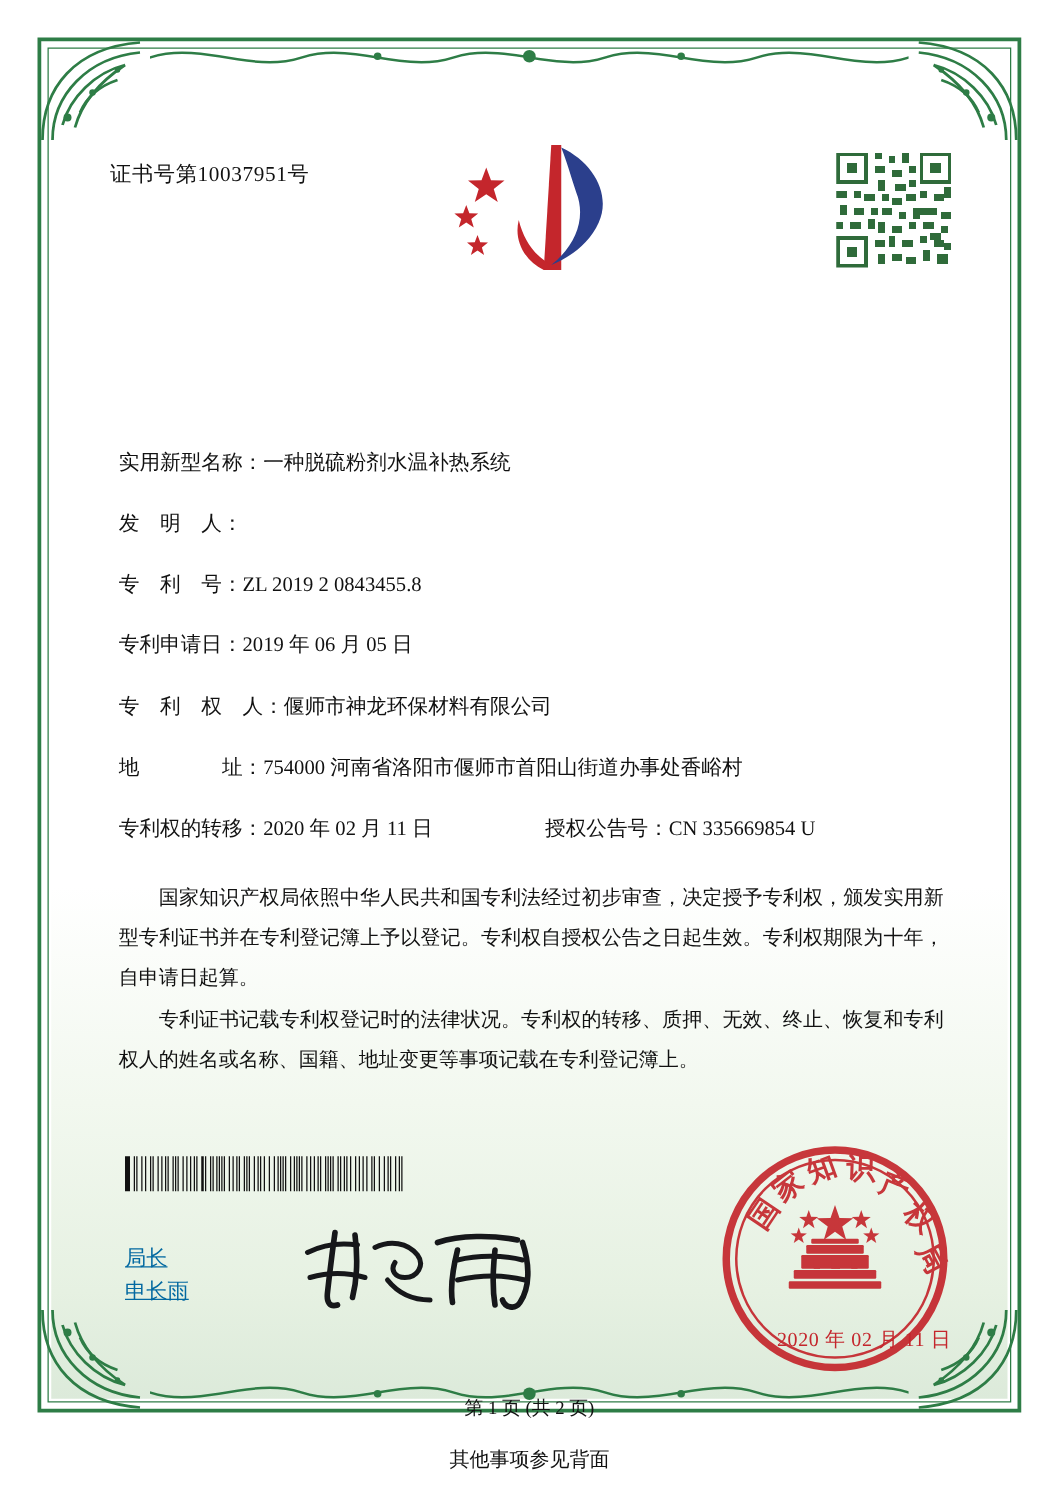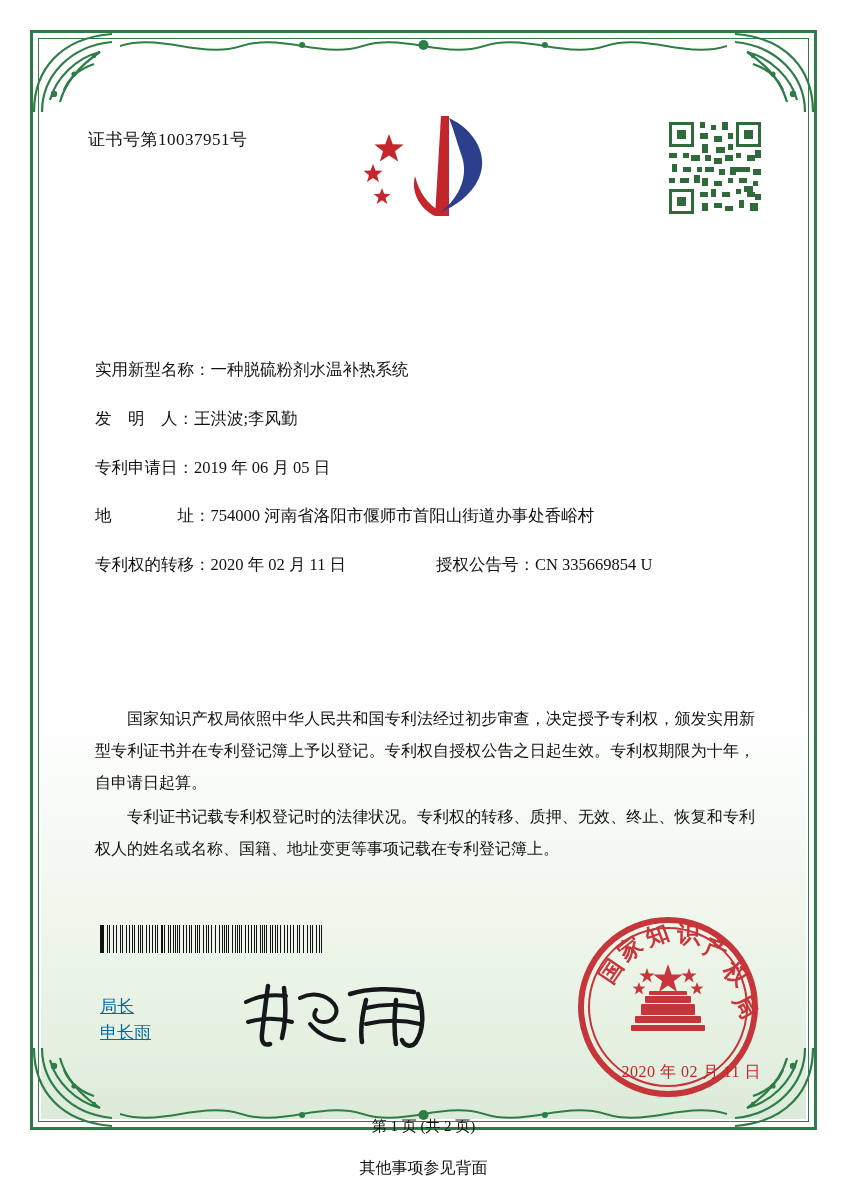--- a/index.html
+++ b/index.html
@@ -390,25 +390,32 @@
   </div>
 
 
   <div class="fields">
     <div class="field-row">
       <span class="field-label">实用新型名称：</span>
       <span class="field-value">一种脱硫粉剂水温补热系统</span>
     </div>
     <div class="field-row">
       <span class="field-label">发　明　人：</span>
-      <span class="field-value">王洪波;李风勤</span>
+    </div>
+    <div class="field-row">
+      <span class="field-label">专　利　号：</span>
+      <span class="field-value">ZL 2019 2 0843455.8</span>
     </div>
     <div class="field-row">
       <span class="field-label">专利申请日：</span>
       <span class="field-value">2019 年 06 月 05 日</span>
+    </div>
+    <div class="field-row">
+      <span class="field-label">专　利　权　人：</span>
+      <span class="field-value">偃师市神龙环保材料有限公司</span>
     </div>
     <div class="field-row">
       <span class="field-label">地　　　　址：</span>
       <span class="field-value">754000 河南省洛阳市偃师市首阳山街道办事处香峪村</span>
     </div>
     <div class="field-row two-col">
       <span class="field-label">专利权的转移：</span>
       <span>2020 年 02 月 11 日</span>
       <span class="field-label grant-no-label">授权公告号：</span>
       <span>CN 335669854 U</span>

